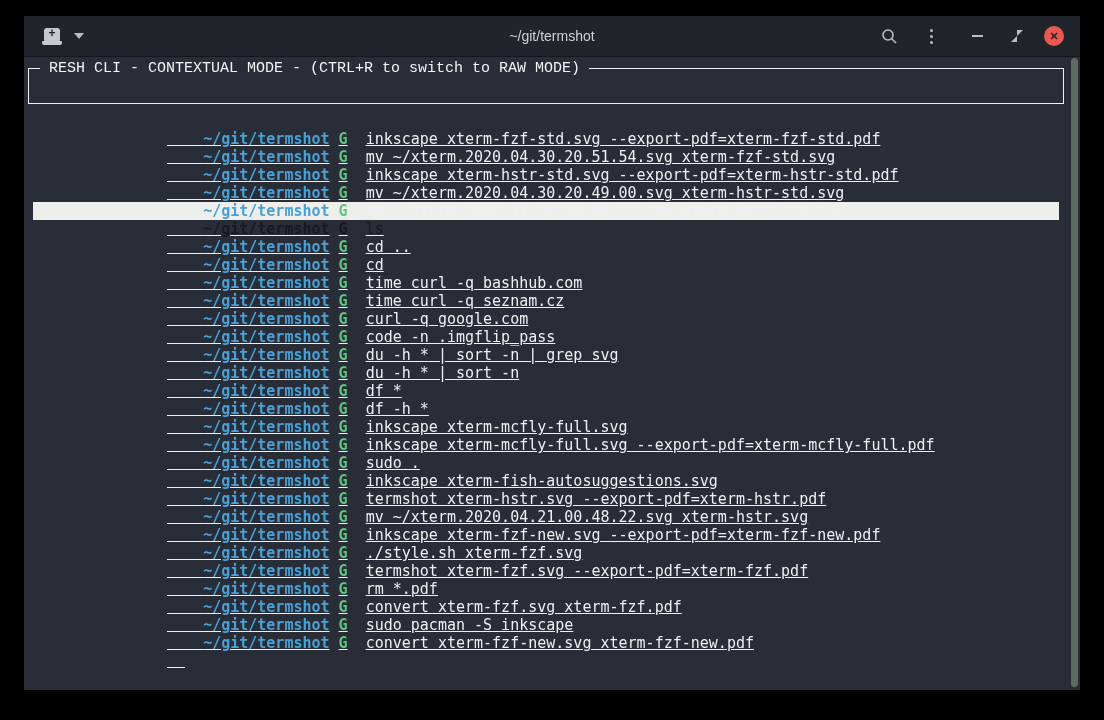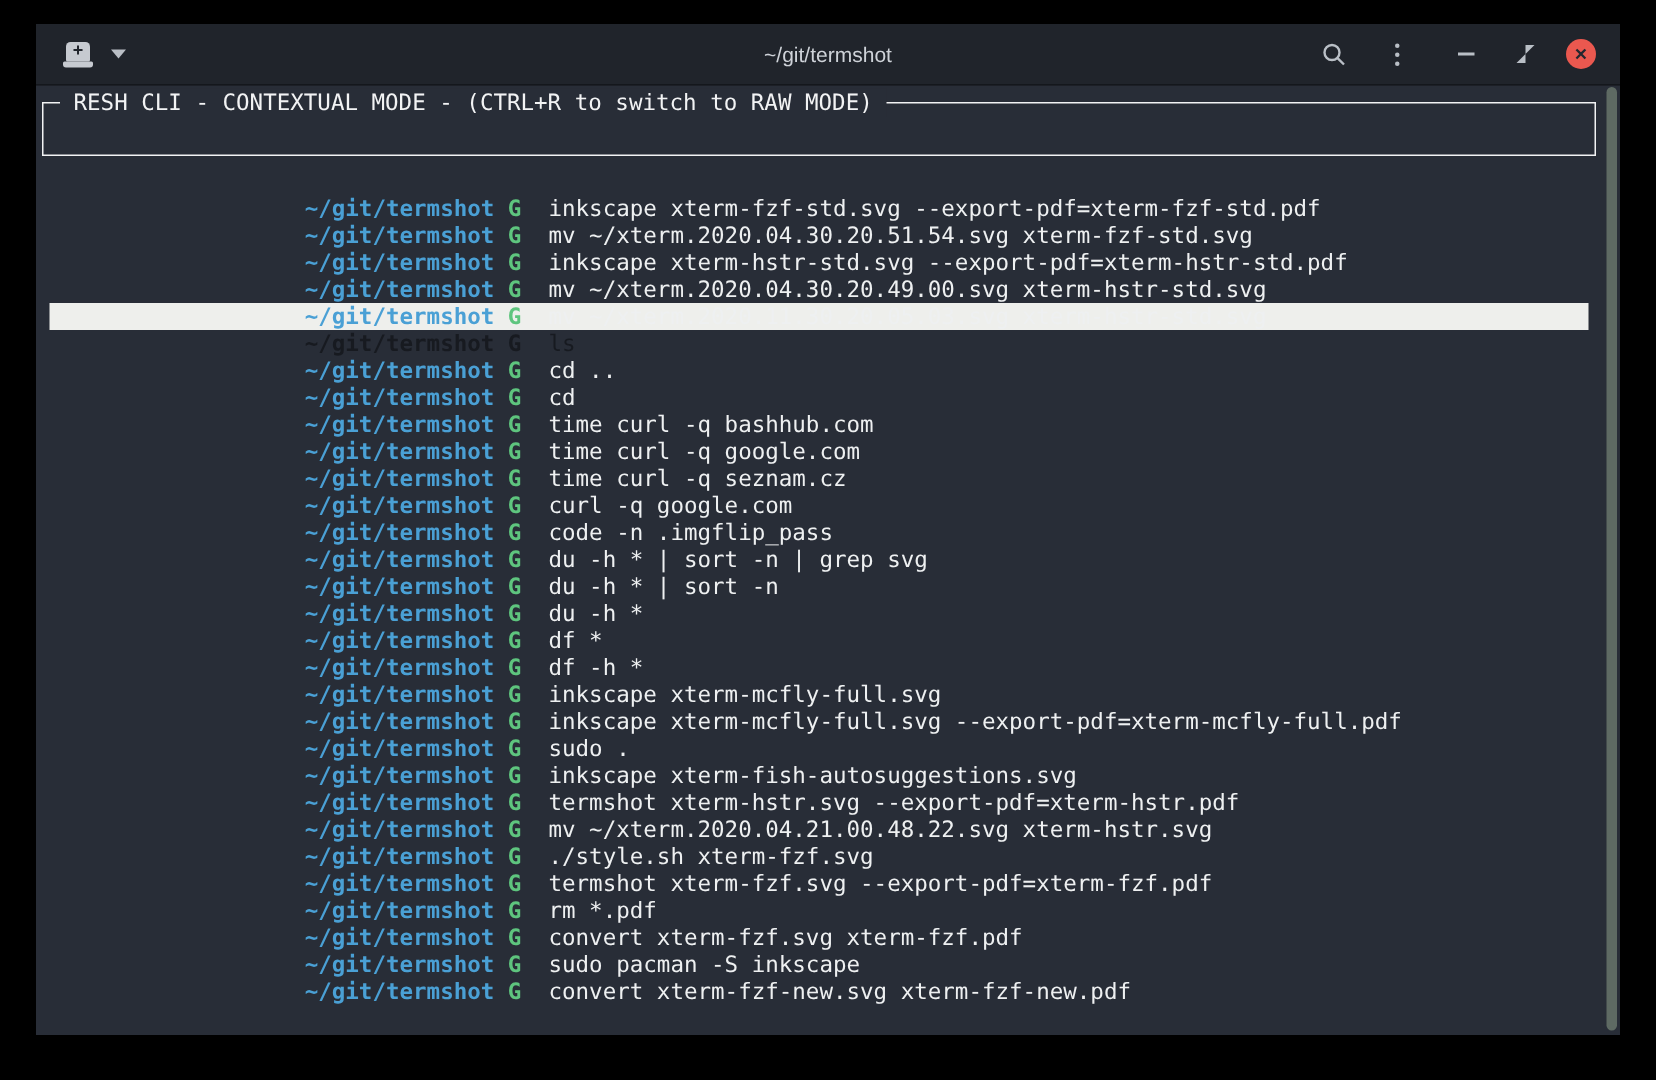--- a/index.html
+++ b/index.html
@@ -46,26 +46,26 @@
                display:flex; align-items:center; justify-content:center; }
 
   
   .terminal { position:relative; width:100%; height:632px;
               font-family:"DejaVu Sans Mono", monospace; font-size:15px;
               color:#eef0f1; }
 
   .resh-box { position:absolute; left:4px; top:11px; width:1036px; height:36px;
               border:1px solid #f2f3f4; }
   .resh-box-title { position:absolute; left:11px; top:-10px; background:#282d37;
-                    padding:0 9px; color:#f2f3f4; white-space:pre; line-height:19px; }
+                    padding:0 9px; color:#f2f3f4; white-space:pre; line-height:19px;font-family:Liberation Mono, monospace; }
   .resh-query { position:absolute; left:10px; top:8px; right:10px; height:20px;
                 background:transparent; border:none; outline:none;
                 font:inherit; color:inherit; caret-color:#eef0f1; }
 
-  .history { position:absolute; left:9px; top:55px; width:1026px; }
+  .history { position:absolute; left:9px; top:55px; width:1026px;text-decoration:underline; }
   .row { height:18px; line-height:18px; padding-left:134px; white-space:pre; }
   .row .dir { color:#4aa0d5; font-weight:bold; }
   .row .flag { color:#5ec57e; font-weight:bold; margin-left:1ch; }
   .row .cmd { margin-left:2ch; }
   .row.selected { background:#eeefec; color:#171a20; }
   .row.selected .dir, .row.selected .flag { color:#171a20; }
 
   .scrollbar { position:absolute; right:2px; top:1px; width:7px; height:629px;
                background:#5e6a63; border-radius:4px; }
 </style>
@@ -144,41 +144,35 @@
         <div class="row">
     <span class="dir">~/git/termshot</span><span class="flag">G</span><span class="cmd">cd ..</span>
   </div>
         <div class="row">
     <span class="dir">~/git/termshot</span><span class="flag">G</span><span class="cmd">cd</span>
   </div>
         <div class="row">
     <span class="dir">~/git/termshot</span><span class="flag">G</span><span class="cmd">time curl -q bashhub.com</span>
   </div>
         <div class="row">
-    <span class="dir">~/git/termshot</span><span class="flag">G</span><span class="cmd">time curl -q google.com</span>
-  </div>
-        <div class="row">
     <span class="dir">~/git/termshot</span><span class="flag">G</span><span class="cmd">time curl -q seznam.cz</span>
   </div>
         <div class="row">
     <span class="dir">~/git/termshot</span><span class="flag">G</span><span class="cmd">curl -q google.com</span>
   </div>
         <div class="row">
     <span class="dir">~/git/termshot</span><span class="flag">G</span><span class="cmd">code -n .imgflip_pass</span>
   </div>
         <div class="row">
     <span class="dir">~/git/termshot</span><span class="flag">G</span><span class="cmd">du -h * | sort -n | grep svg</span>
   </div>
         <div class="row">
     <span class="dir">~/git/termshot</span><span class="flag">G</span><span class="cmd">du -h * | sort -n</span>
   </div>
         <div class="row">
-    <span class="dir">~/git/termshot</span><span class="flag">G</span><span class="cmd">du -h *</span>
-  </div>
-        <div class="row">
     <span class="dir">~/git/termshot</span><span class="flag">G</span><span class="cmd">df *</span>
   </div>
         <div class="row">
     <span class="dir">~/git/termshot</span><span class="flag">G</span><span class="cmd">df -h *</span>
   </div>
         <div class="row">
     <span class="dir">~/git/termshot</span><span class="flag">G</span><span class="cmd">inkscape xterm-mcfly-full.svg</span>
   </div>
         <div class="row">
     <span class="dir">~/git/termshot</span><span class="flag">G</span><span class="cmd">inkscape xterm-mcfly-full.svg --export-pdf=xterm-mcfly-full.pdf</span>
@@ -189,20 +183,23 @@
         <div class="row">
     <span class="dir">~/git/termshot</span><span class="flag">G</span><span class="cmd">inkscape xterm-fish-autosuggestions.svg</span>
   </div>
         <div class="row">
     <span class="dir">~/git/termshot</span><span class="flag">G</span><span class="cmd">termshot xterm-hstr.svg --export-pdf=xterm-hstr.pdf</span>
   </div>
         <div class="row">
     <span class="dir">~/git/termshot</span><span class="flag">G</span><span class="cmd">mv ~/xterm.2020.04.21.00.48.22.svg xterm-hstr.svg</span>
   </div>
         <div class="row">
+    <span class="dir">~/git/termshot</span><span class="flag">G</span><span class="cmd">inkscape xterm-fzf-new.svg --export-pdf=xterm-fzf-new.pdf</span>
+  </div>
+        <div class="row">
     <span class="dir">~/git/termshot</span><span class="flag">G</span><span class="cmd">./style.sh xterm-fzf.svg</span>
   </div>
         <div class="row">
     <span class="dir">~/git/termshot</span><span class="flag">G</span><span class="cmd">termshot xterm-fzf.svg --export-pdf=xterm-fzf.pdf</span>
   </div>
         <div class="row">
     <span class="dir">~/git/termshot</span><span class="flag">G</span><span class="cmd">rm *.pdf</span>
   </div>
         <div class="row">
     <span class="dir">~/git/termshot</span><span class="flag">G</span><span class="cmd">convert xterm-fzf.svg xterm-fzf.pdf</span>

